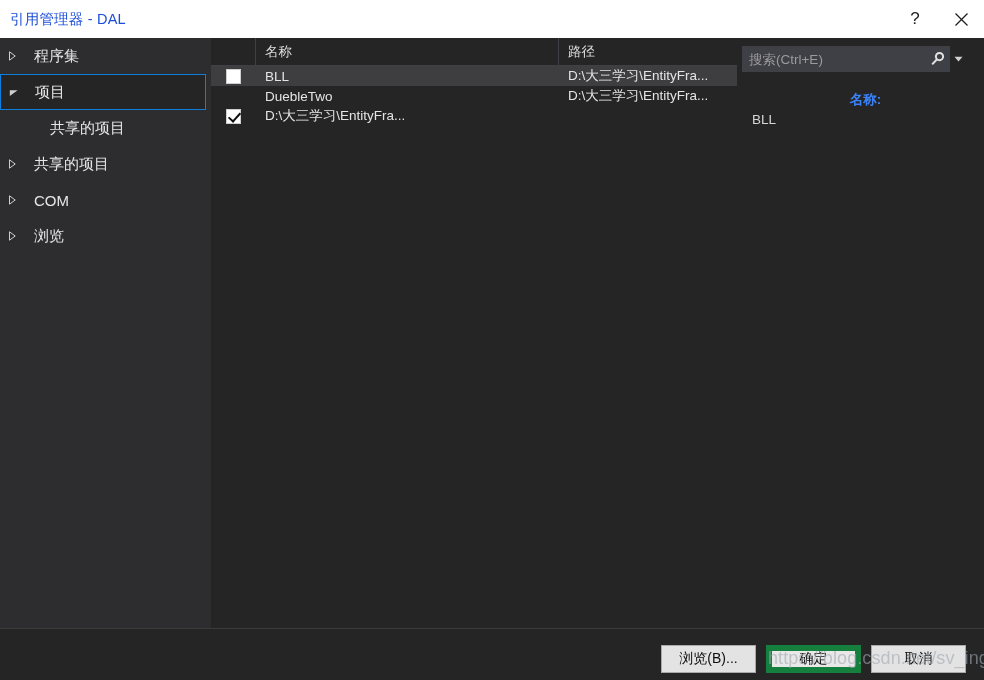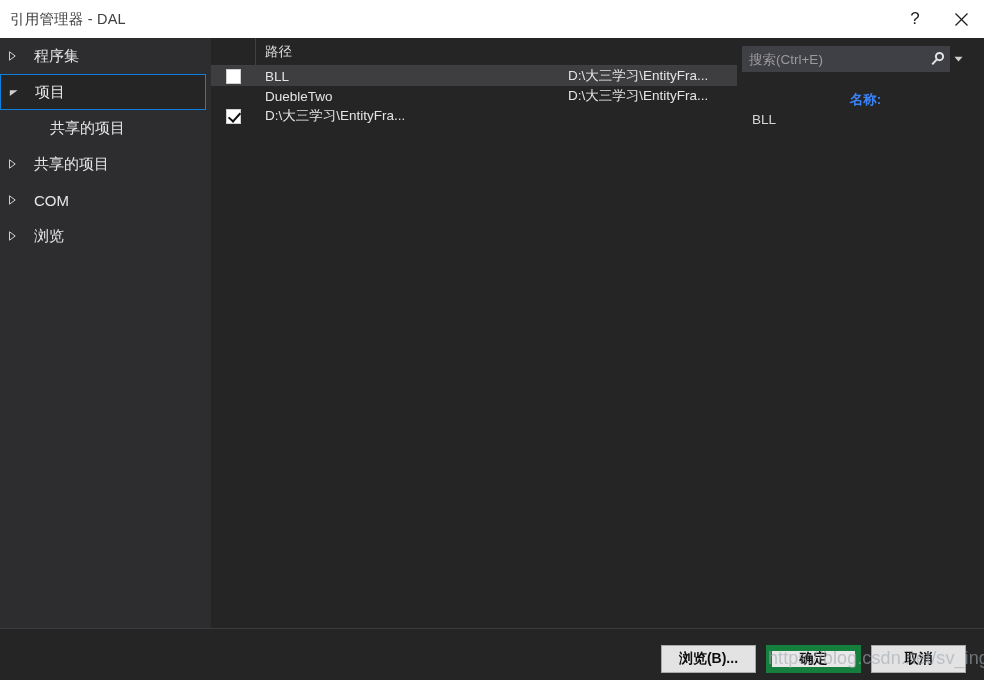--- a/index.html
+++ b/index.html
@@ -19,21 +19,21 @@
   
   .titlebar {
     position: absolute; left: 0; top: 0;
     width: 984px; height: 38px;
     background: #ffffff;
     display: flex; align-items: center;
   }
   .titlebar .title {
     margin-left: 10px;
     font-size: 14.5px;
-    color: #404040;
+    color: #1d4ed8;
     letter-spacing: .2px;
     white-space: nowrap;
   }
   .titlebar .spacer { flex: 1 1 auto; }
   .win-btn {
     width: 46px; height: 38px;
     display: flex; align-items: center; justify-content: center;
     color: #1e1e1e;
   }
   .win-btn.help { font-size: 17px; }
@@ -211,21 +211,20 @@
   .dlg-btn {
     height: 28px;
     min-width: 95px;
     background: #e3e3e3;
     color: #0d0d0d;
     border: 1px solid #a9a9a9;
     font-size: 14px;
     font-family: "Liberation Sans", "DejaVu Sans", sans-serif;
     display: flex; align-items: center; justify-content: center;
     white-space: nowrap;
-    font-weight: bold;
   }
   .dlg-btn.default {
     border: 6px solid #15803d;
     background: #e8e8e8;
   }
 
   
   .watermark {
     position: absolute;
     left: 768px; top: 648px;
@@ -307,20 +306,21 @@
       </span>
       <span class="label">浏览</span>
     </div>
 
   </div>
 
   <div class="listpanel">
 
     <div class="list-header">
       <div class="col-check"></div>
+      <div class="col-name">名称</div>
       <div class="col-path">路径</div>
     </div>
 
     <div class="list-rows">
 
       <div class="row highlight">
         <div class="cell-check">
           <span class="cb"></span>
         </div>
         <div class="cell-name">BLL</div>

